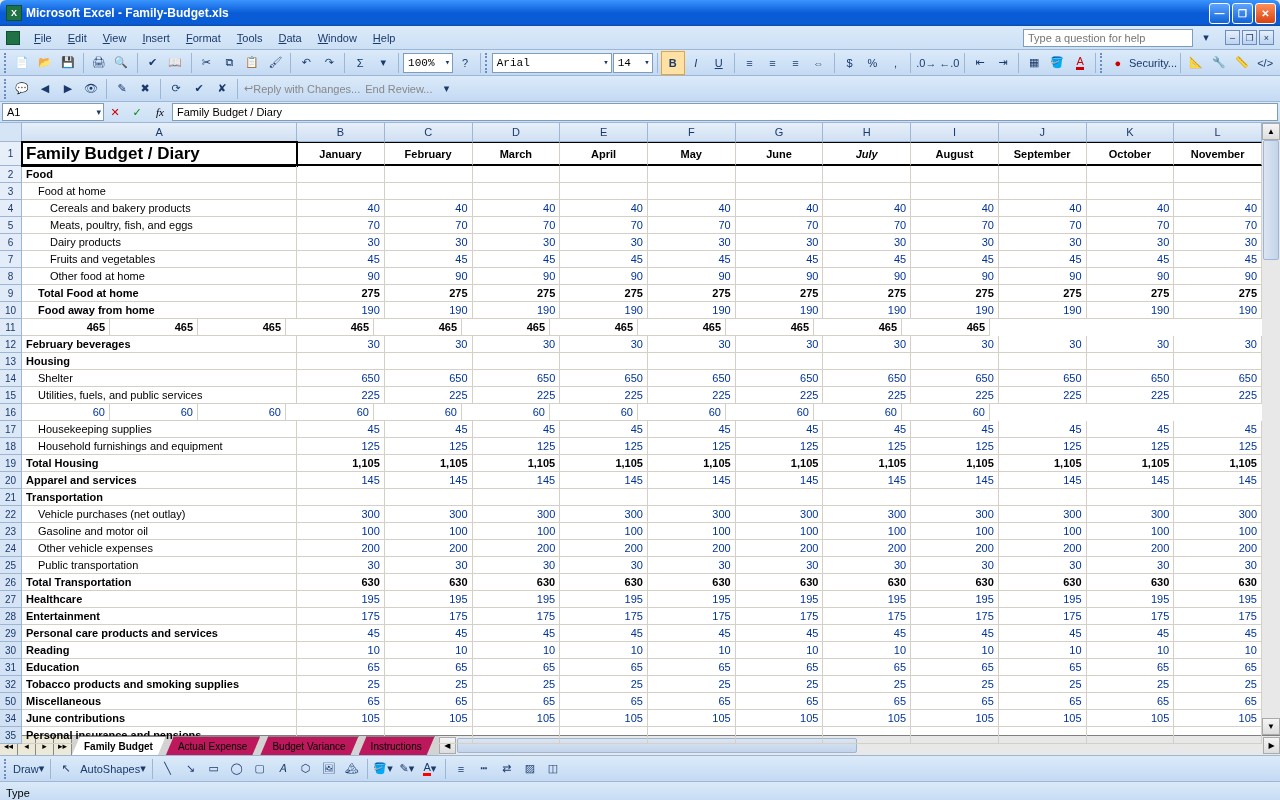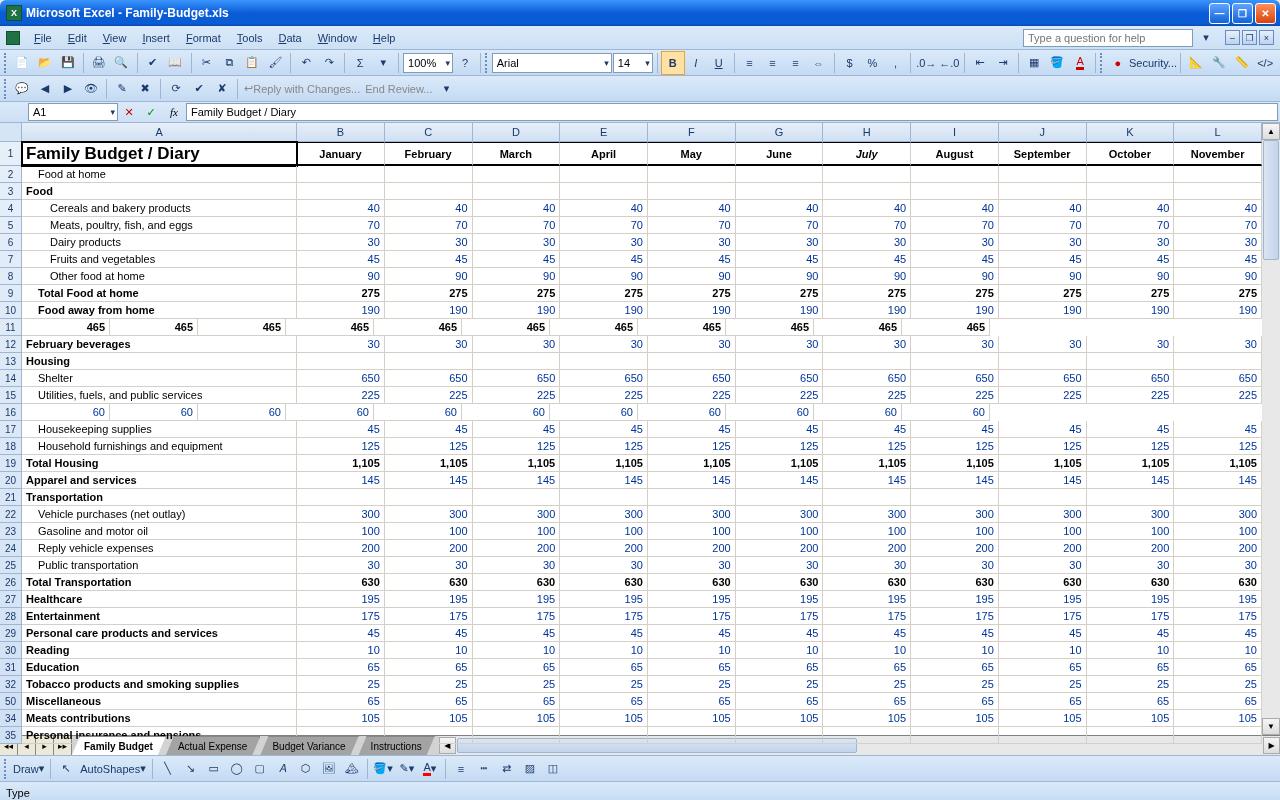--- a/index.html
+++ b/index.html
@@ -17,27 +17,27 @@
 .menubar .mitem{ padding:2px 8px; color:#1b3a6b; cursor:default;}
 .menubar .mitem u{text-decoration:underline;}
 .menubar .spacer{flex:1;}
 .helpbox{ width:170px; height:18px; border:1px solid #7f9db9; background:#fff; color:#999; padding:1px 4px; font-size:11px;}
 .menubar .xbtns{ display:flex; gap:2px; margin-left:6px;}
 .menubar .xb{ width:15px;height:15px;border:1px solid #6a8cc0;background:linear-gradient(to bottom,#e7f0fb,#bcd3ef); display:flex;align-items:center;justify-content:center;font-size:9px;color:#1b3a6b;}
 
 .toolbar{ height:26px; background:linear-gradient(to bottom,#dbeaf9,#c4daf3); display:flex; align-items:center; padding:0 4px; border-bottom:1px solid #9db6d3; gap:1px;}
 .tbtn{ min-width:22px; height:22px; padding:0 2px; display:flex; align-items:center; justify-content:center; color:#1b3a6b; cursor:default;}
 .tsep{ width:1px; height:20px; background:#9db6d3; margin:0 3px;}
-.tsel{ height:20px; border:1px solid #7f9db9; background:#fff; padding:0 14px 0 4px; font-size:11px; position:relative; display:flex; align-items:center; min-width:50px;}
+.tsel{ height:20px; border:1px solid #7f9db9; background:#fff; padding:0 14px 0 4px; font-size:11px; position:relative; display:flex; align-items:center; min-width:50px;font-family:Liberation Mono, monospace;}
 .tsel::after{content:"▾"; position:absolute; right:2px; font-size:9px; color:#1b3a6b;}
 .pressed{ background:#ffe1a3; outline:1px solid #e4a43b;}
 .tgrip{ width:4px; height:20px; border-left:2px dotted #6a8cc0; margin-right:2px;}
 
 .fbar{ height:21px; background:linear-gradient(to bottom,#dbeaf9,#cce0f5); display:flex; align-items:center; border-bottom:1px solid #9db6d3; padding:0 2px;}
-.namebox{ width:90px; height:18px; border:1px solid #7f9db9; background:#fff; padding:0 14px 0 4px; position:relative; display:flex; align-items:center;margin-left:26px;}
+.namebox{ width:102px; height:18px; border:1px solid #7f9db9; background:#fff; padding:0 14px 0 4px; position:relative; display:flex; align-items:center;}
 .namebox::after{content:"▾"; position:absolute; right:2px; font-size:9px; color:#1b3a6b;}
 .fx{ margin:0 8px; font-style:italic; font-family:'Times New Roman',serif;}
 .fcontent{ flex:1; background:#fff; height:18px; border:1px solid #7f9db9; padding:0 4px; display:flex; align-items:center;}
 
 .grid{ position:relative; background:#fff;}
 .corner{ position:absolute; left:0; top:0; width:22px; height:19px; background:#d6e5f5; border-right:1px solid #9db6d3; border-bottom:1px solid #9db6d3;}
 .colhdrs{ position:absolute; left:22px; top:0; right:18px; height:19px; display:flex; background:linear-gradient(to bottom,#e7eff9,#d0e0f3); border-bottom:1px solid #9db6d3;}
 .ch{ border-right:1px solid #9db6d3; display:flex; align-items:center; justify-content:center; color:#1b3a6b;}
 .rowhdrs{ position:absolute; left:0; top:19px; width:22px; background:linear-gradient(to bottom,#e7eff9,#d0e0f3);}
 .rh{ height:17px; border-bottom:1px solid #9db6d3; border-right:1px solid #9db6d3; display:flex; align-items:center; justify-content:center; color:#1b3a6b; font-size:10px;}
@@ -51,21 +51,21 @@
 .hdrrow .cA{ justify-content:flex-start; font-family:Arial; font-size:17px;}
 .ind1{ padding-left:16px;}
 .ind2{ padding-left:28px;}
 .sel{ outline:2px solid #000; outline-offset:-1px;}
 .vscroll{ position:absolute; right:0; top:0; width:18px; bottom:0; background:#e8e8e8;}
 .vsbtn{ height:17px; background:linear-gradient(to bottom,#f5f5f5,#ddd); border:1px solid #aaa; display:flex;align-items:center;justify-content:center;font-size:8px;}
 .vsthumb{ position:absolute; top:17px; width:16px; left:1px; height:120px; background:linear-gradient(to right,#dce5f1,#c2d4eb); border:1px solid #9db6d3; border-radius:2px;}
 
 .sheettabs{ height:20px; background:#d3d3d3; display:flex; align-items:stretch; border-top:1px solid #808080;}
 .navbtn{ width:18px; display:flex;align-items:center;justify-content:center; background:#ece9d8; border-right:1px solid #888; font-size:9px;}
-.stab{ padding:2px 12px; background:#a3a3a3; border-right:1px solid #888; border-top:1px solid #888; font-size:10px; display:flex;align-items:center; clip-path:polygon(8px 0,100% 0,calc(100% - 8px) 100%,0 100%);}
+.stab{ padding:2px 12px; background:#be185d; border-right:1px solid #888; border-top:1px solid #888; font-size:10px; display:flex;align-items:center; clip-path:polygon(8px 0,100% 0,calc(100% - 8px) 100%,0 100%);}
 .stab.active{ background:#fff; font-weight:bold;}
 .hscroll{ flex:1; background:#e8e8e8; display:flex; align-items:center; margin-left:4px;}
 .hsbtn{ width:17px; height:17px; background:linear-gradient(to bottom,#f5f5f5,#ddd); border:1px solid #aaa; display:flex;align-items:center;justify-content:center;font-size:8px;}
 .hsthumb{ width:400px; height:15px; background:linear-gradient(to bottom,#dce5f1,#c2d4eb); border:1px solid #9db6d3; border-radius:2px; margin:0 1px;}
 
 .drawbar{ height:26px; background:linear-gradient(to bottom,#dbeaf9,#c4daf3); border-top:1px solid #9db6d3; display:flex; align-items:center; padding:0 4px; gap:1px;}
 
 .statusbar{ height:22px; background:linear-gradient(to bottom,#dbeaf9,#c4daf3); border-top:1px solid #9db6d3; padding:2px 6px; display:flex; align-items:center;}
 </style>
 </head>
@@ -266,48 +266,48 @@
         <div class="cell cN bold" style="justify-content: center;">April</div>
         <div class="cell cN bold" style="justify-content: center;">May</div>
         <div class="cell cN bold" style="justify-content: center;">June</div>
         <div class="cell cN bold" style="justify-content: center; font-style: italic;">July</div>
         <div class="cell cN bold" style="justify-content: center;">August</div>
         <div class="cell cN bold" style="justify-content: center;">September</div>
         <div class="cell cN bold" style="justify-content: center;">October</div>
         <div class="cell cN bold" style="justify-content: center;">November</div>
       </div>
       <div class="row">
+        <div class="cell cA bold">Food</div>
+        <div class="cell cN bold"></div>
+        <div class="cell cN bold"></div>
+        <div class="cell cN bold"></div>
+        <div class="cell cN bold"></div>
+        <div class="cell cN bold"></div>
+        <div class="cell cN bold"></div>
+        <div class="cell cN bold"></div>
+        <div class="cell cN bold"></div>
+        <div class="cell cN bold"></div>
+        <div class="cell cN bold"></div>
+        <div class="cell cN bold"></div>
+      </div>
+      <div class="row">
         <div class="cell cA ind1">Food at home</div>
         <div class="cell cN"></div>
         <div class="cell cN"></div>
         <div class="cell cN"></div>
         <div class="cell cN"></div>
         <div class="cell cN"></div>
         <div class="cell cN"></div>
         <div class="cell cN"></div>
         <div class="cell cN"></div>
         <div class="cell cN"></div>
         <div class="cell cN"></div>
         <div class="cell cN"></div>
       </div>
       <div class="row">
-        <div class="cell cA bold">Food</div>
-        <div class="cell cN bold"></div>
-        <div class="cell cN bold"></div>
-        <div class="cell cN bold"></div>
-        <div class="cell cN bold"></div>
-        <div class="cell cN bold"></div>
-        <div class="cell cN bold"></div>
-        <div class="cell cN bold"></div>
-        <div class="cell cN bold"></div>
-        <div class="cell cN bold"></div>
-        <div class="cell cN bold"></div>
-        <div class="cell cN bold"></div>
-      </div>
-      <div class="row">
         <div class="cell cA ind2">Cereals and bakery products</div>
         <div class="cell cN blue">40</div>
         <div class="cell cN blue">40</div>
         <div class="cell cN blue">40</div>
         <div class="cell cN blue">40</div>
         <div class="cell cN blue">40</div>
         <div class="cell cN blue">40</div>
         <div class="cell cN blue">40</div>
         <div class="cell cN blue">40</div>
         <div class="cell cN blue">40</div>
@@ -572,21 +572,21 @@
         <div class="cell cN blue">100</div>
         <div class="cell cN blue">100</div>
         <div class="cell cN blue">100</div>
         <div class="cell cN blue">100</div>
         <div class="cell cN blue">100</div>
         <div class="cell cN blue">100</div>
         <div class="cell cN blue">100</div>
         <div class="cell cN blue">100</div>
       </div>
       <div class="row">
-        <div class="cell cA ind1">Reply vehicle expenses</div>
+        <div class="cell cA ind1">Other vehicle expenses</div>
         <div class="cell cN blue">200</div>
         <div class="cell cN blue">200</div>
         <div class="cell cN blue">200</div>
         <div class="cell cN blue">200</div>
         <div class="cell cN blue">200</div>
         <div class="cell cN blue">200</div>
         <div class="cell cN blue">200</div>
         <div class="cell cN blue">200</div>
         <div class="cell cN blue">200</div>
         <div class="cell cN blue">200</div>
@@ -712,21 +712,21 @@
         <div class="cell cN blue">65</div>
         <div class="cell cN blue">65</div>
         <div class="cell cN blue">65</div>
         <div class="cell cN blue">65</div>
         <div class="cell cN blue">65</div>
         <div class="cell cN blue">65</div>
         <div class="cell cN blue">65</div>
         <div class="cell cN blue">65</div>
       </div>
       <div class="row">
-        <div class="cell cA bold">Meats contributions</div>
+        <div class="cell cA bold">June contributions</div>
         <div class="cell cN blue">105</div>
         <div class="cell cN blue">105</div>
         <div class="cell cN blue">105</div>
         <div class="cell cN blue">105</div>
         <div class="cell cN blue">105</div>
         <div class="cell cN blue">105</div>
         <div class="cell cN blue">105</div>
         <div class="cell cN blue">105</div>
         <div class="cell cN blue">105</div>
         <div class="cell cN blue">105</div>

